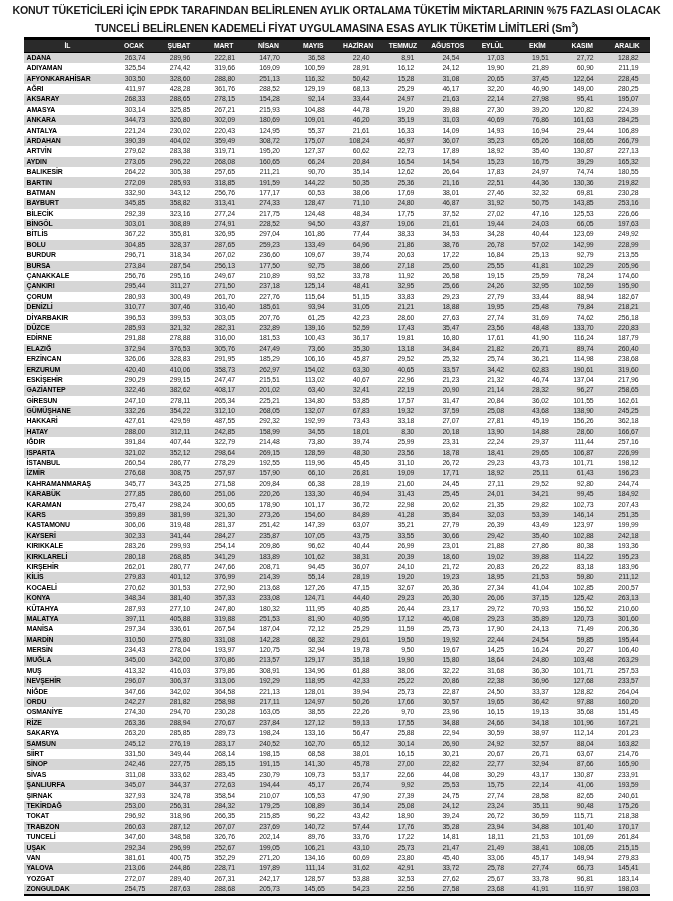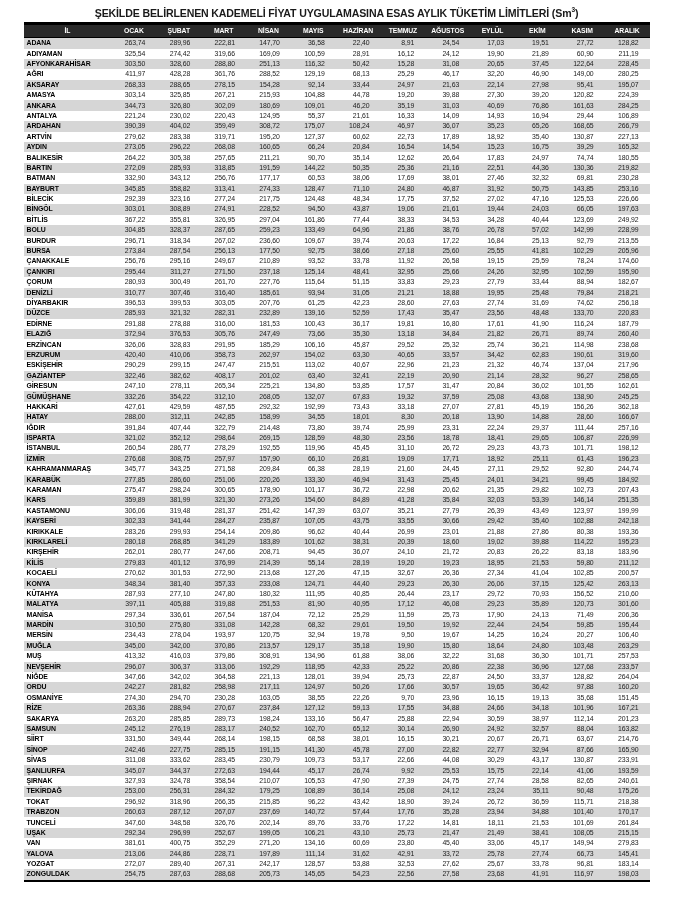--- a/index.html
+++ b/index.html
@@ -65,21 +65,22 @@
   }
   td.cell-val {
     text-align: right;
     padding-right: 11px;
   }
 </style>
 </head>
 <body>
 
 <div class="page-title">
-  <div><span>ŞEKİLDE BELİRLENEN KADEMELİ FİYAT UYGULAMASINA ESAS AYLIK TÜKETİM LİMİTLERİ (Sm</span><sup>3</sup><span>)</span></div>
+  <div>KONUT TÜKETİCİLERİ İÇİN EPDK TARAFINDAN BELİRLENEN AYLIK ORTALAMA TÜKETİM MİKTARLARININ %75 FAZLASI OLACAK</div>
+  <div><span>TUNCELİ BELİRLENEN KADEMELİ FİYAT UYGULAMASINA ESAS AYLIK TÜKETİM LİMİTLERİ (Sm</span><sup>3</sup><span>)</span></div>
 </div>
 
 <table class="limits">
   <colgroup>
     <col class="c-il">
   </colgroup>
   <thead>
     <tr>
         <th class="h-il">İL</th>
         <th class="h-month">OCAK</th>

